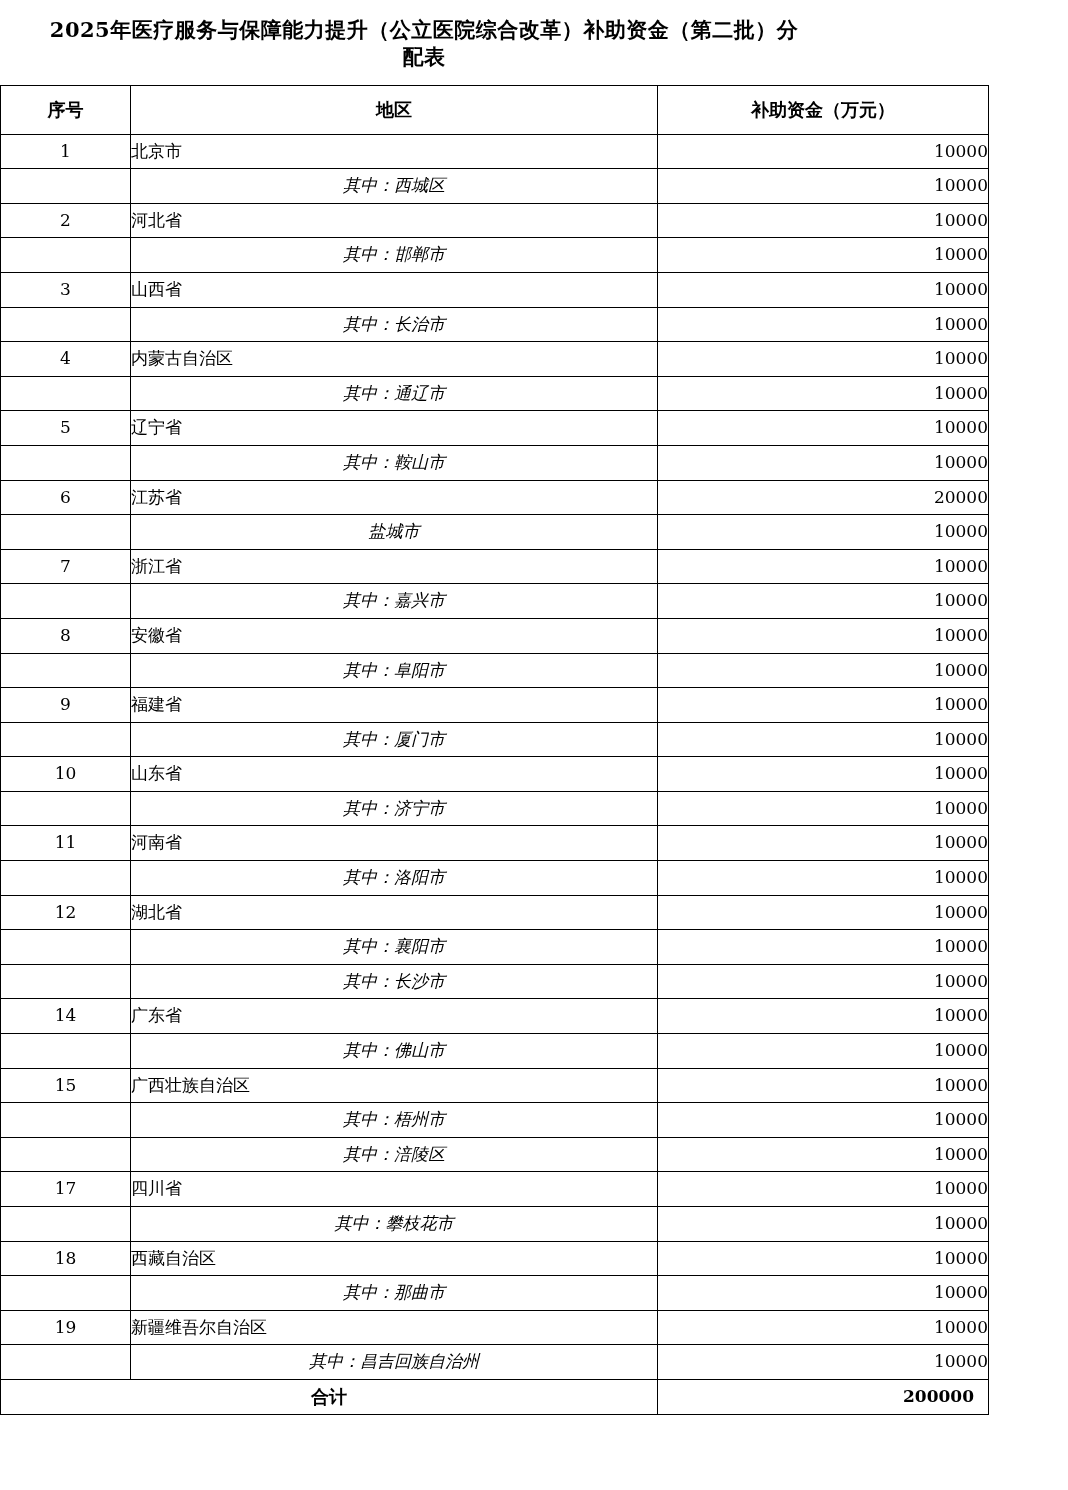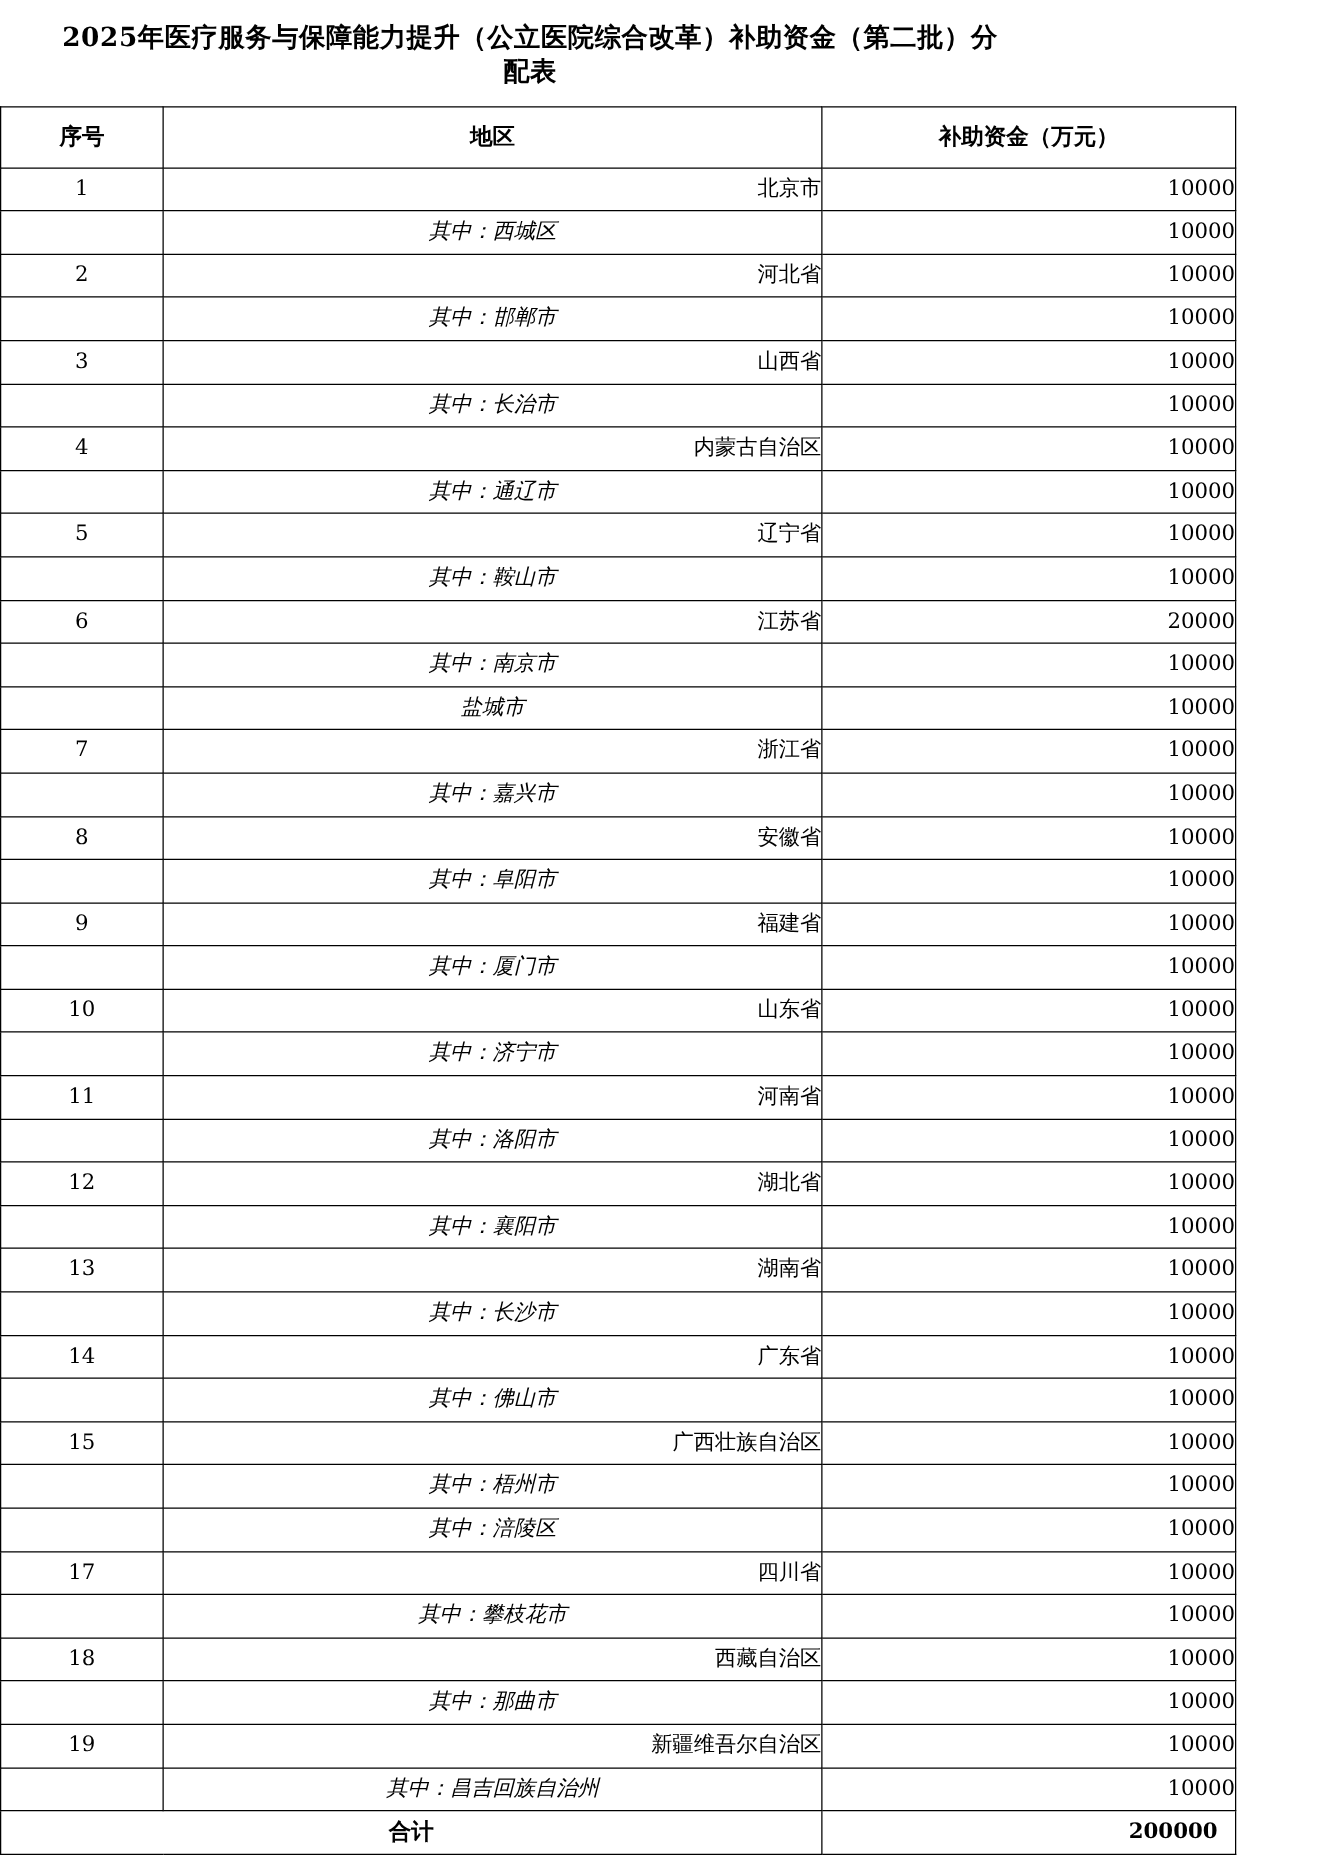--- a/index.html
+++ b/index.html
@@ -52,21 +52,21 @@
     box-sizing: border-box;
   }
   table.alloc thead th {
     font-weight: bold;
     text-align: center;
     height: 48px;
     line-height: 48px;
     font-size: 18px;
   }
   td.idx { text-align: center; }
-  td.region { text-align: right; }
+  td.region { text-align: left; }
   td.region.sub { text-align: center; font-style: italic; }
   td.amount {
     text-align: right;
     padding-right: 14px;
   }
   tr.total td.total-label {
     text-align: center;
     font-weight: bold;
     font-size: 18px;
     margin-top: 46px;
@@ -148,25 +148,20 @@
           <td class="region sub">其中：鞍山市</td>
           <td class="amount">10000</td>
         </tr>
         <tr>
           <td class="idx">6</td>
           <td class="region">江苏省</td>
           <td class="amount">20000</td>
         </tr>
         <tr>
           <td class="idx"></td>
-          <td class="region sub">其中：南京市</td>
-          <td class="amount">10000</td>
-        </tr>
-        <tr>
-          <td class="idx"></td>
           <td class="region sub">盐城市</td>
           <td class="amount">10000</td>
         </tr>
         <tr>
           <td class="idx">7</td>
           <td class="region">浙江省</td>
           <td class="amount">10000</td>
         </tr>
         <tr>
           <td class="idx"></td>
@@ -214,25 +209,20 @@
           <td class="amount">10000</td>
         </tr>
         <tr>
           <td class="idx">12</td>
           <td class="region">湖北省</td>
           <td class="amount">10000</td>
         </tr>
         <tr>
           <td class="idx"></td>
           <td class="region sub">其中：襄阳市</td>
-          <td class="amount">10000</td>
-        </tr>
-        <tr>
-          <td class="idx">13</td>
-          <td class="region">湖南省</td>
           <td class="amount">10000</td>
         </tr>
         <tr>
           <td class="idx"></td>
           <td class="region sub">其中：长沙市</td>
           <td class="amount">10000</td>
         </tr>
         <tr>
           <td class="idx">14</td>
           <td class="region">广东省</td>

